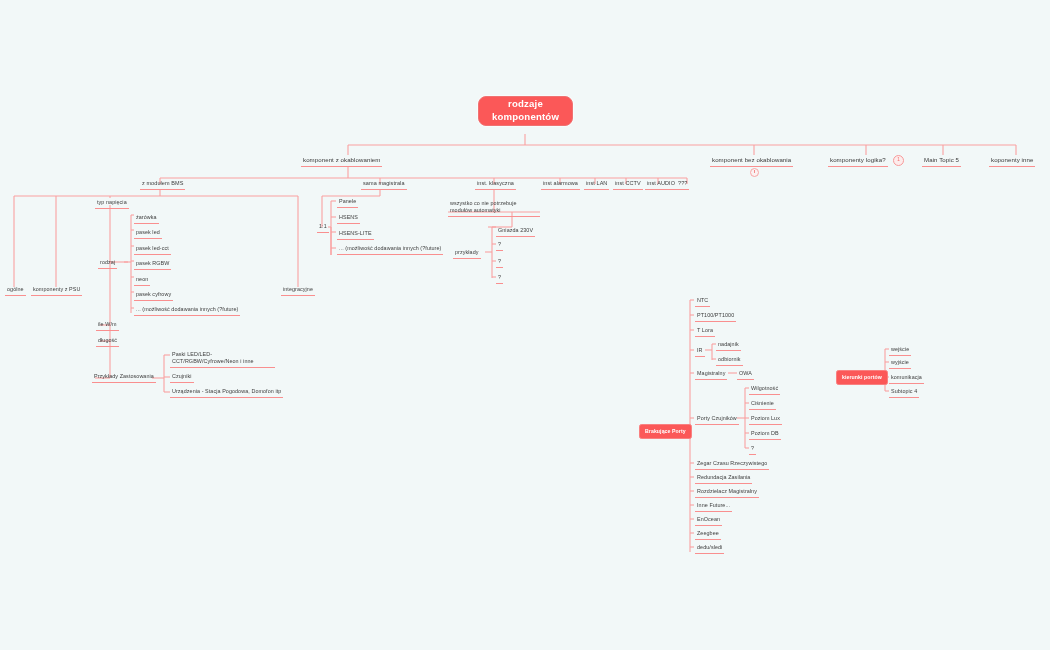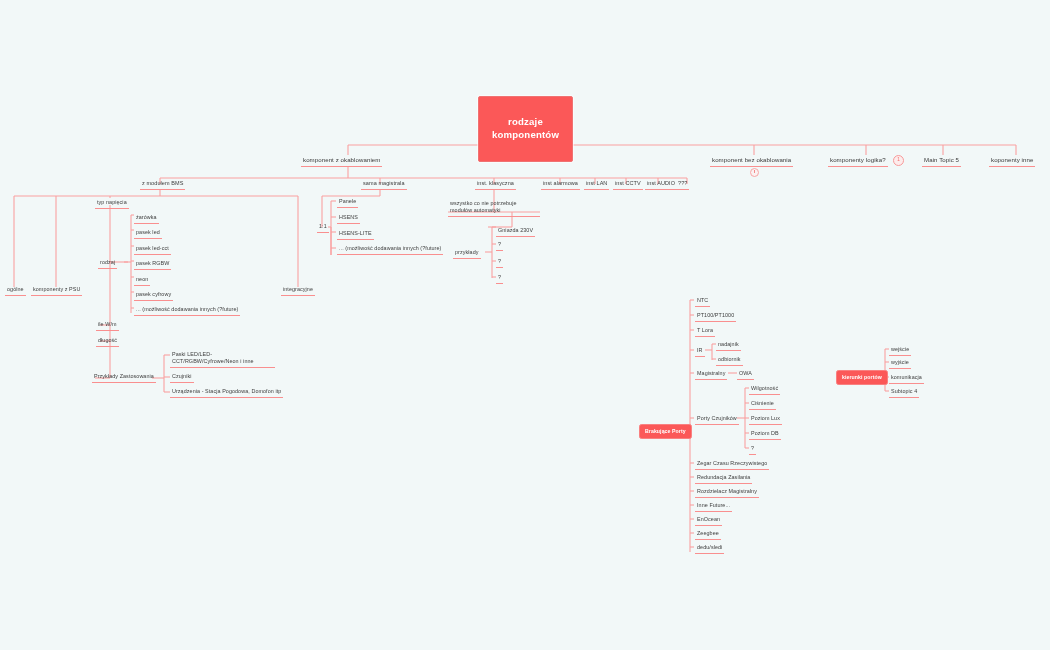--- a/index.html
+++ b/index.html
@@ -38,24 +38,24 @@
     padding: 1px 2px 2px 2px;
     border-bottom: 1.1px solid #f98f8f;
     box-sizing: border-box;
   }
   .node.root {
     background: #fb5858;
     color: #ffffff;
     font-weight: bold;
     font-size: 9.6px;
     text-align: center;
-    padding: 19px 10px;
+    padding: 1px 10px;
     border: 1px solid #f07272;
     border-bottom: 1px solid #f07272;
-    border-radius: 2px;
+    border-radius: 8px;
     line-height: 1.35;
     letter-spacing: 0.2px;
     box-shadow: 0 0 0 1px rgba(255,255,255,0.55);
   }
   .node.level1 {
     font-size: 6.1px;
     border-bottom: 1.2px solid #f98f8f;
     color: #3a3a3a;
   }
   .node.level2 {

